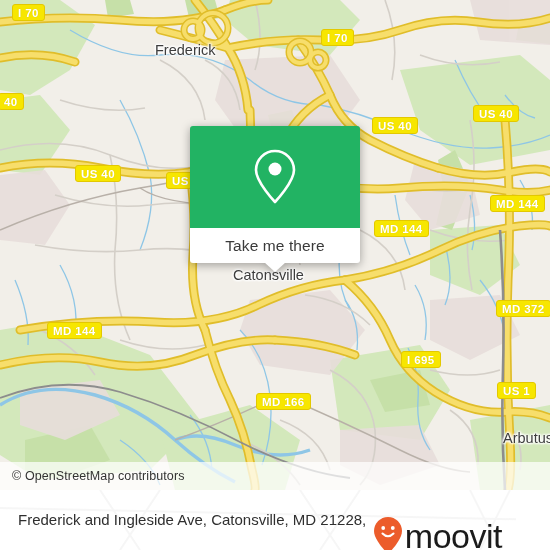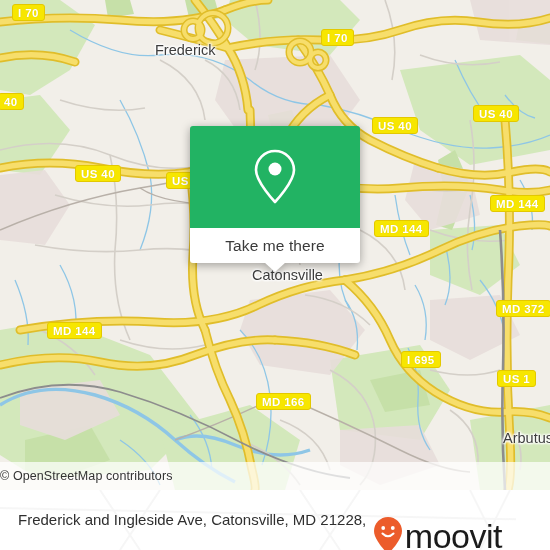--- a/index.html
+++ b/index.html
@@ -35,21 +35,21 @@
     width: 550px;
     height: 28px;
     background: rgba(255,255,255,0.72);
     display: flex;
     align-items: center;
     z-index: 40;
   }
   #attribution .attr-text {
     font-size: 12.5px;
     color: #333333;
-    padding-left: 0;
+    padding-left: 12px;
     letter-spacing: 0.1px;
   }
 
   
   .shield {
     position: absolute;
     background: #f7e600;
     border: 1.5px solid #e3c800;
     border-radius: 3px;
     color: #ffffff;
@@ -335,36 +335,36 @@
         </g>
 
         <g stroke="#8d8d8d" fill="none">
           <path d="M0,398 Q60,375 120,392 Q180,410 240,442 Q300,472 350,478" stroke-width="1.8"></path>
           <path d="M500,230 Q505,300 503,370 Q501,430 505,490" stroke-width="2.6"></path>
         </g>
       </g>
     </svg>
 
     <div class="place-label" style="left:155px; top:42px;">Frederick</div>
-    <div class="place-label" style="left:252px; top:267px;">Catonsville</div>
+    <div class="place-label" style="left:233px; top:267px;">Catonsville</div>
     <div class="place-label" style="left:503px; top:430px;">Arbutus</div>
 
     <div class="shield" style="left:12px;  top:4px;">I 70</div>
     <div class="shield" style="left:321px; top:29px;">I 70</div>
     <div class="shield" style="left:-2px;  top:93px;">40</div>
     <div class="shield" style="left:372px; top:117px;">US 40</div>
     <div class="shield" style="left:473px; top:105px;">US 40</div>
     <div class="shield" style="left:75px;  top:165px;">US 40</div>
     <div class="shield" style="left:166px; top:172px;">US 40</div>
     <div class="shield" style="left:374px; top:220px;">MD 144</div>
     <div class="shield" style="left:490px; top:195px;">MD 144</div>
     <div class="shield" style="left:47px;  top:322px;">MD 144</div>
     <div class="shield" style="left:496px; top:300px;">MD 372</div>
     <div class="shield" style="left:401px; top:340px;margin-top:11px;">I 695</div>
-    <div class="shield" style="left:497px; top:370px;">US 1</div>
+    <div class="shield" style="left:497px; top:382px;">US 1</div>
     <div class="shield" style="left:256px; top:393px;">MD 166</div>
 
     <div id="popup">
       <div id="popup-media">
         <svg width="48" height="58" viewBox="0 0 48 58">
           <path d="M24 3 C13.5 3 5 11.5 5 22 C5 34 24 54 24 54 C24 54 43 34 43 22 C43 11.5 34.5 3 24 3 Z" fill="none" stroke="#ffffff" stroke-width="2.6" stroke-linejoin="round"></path>
           <circle cx="24" cy="21" r="6.5" fill="#ffffff"></circle>
         </svg>
       </div>
       <div id="popup-action">

